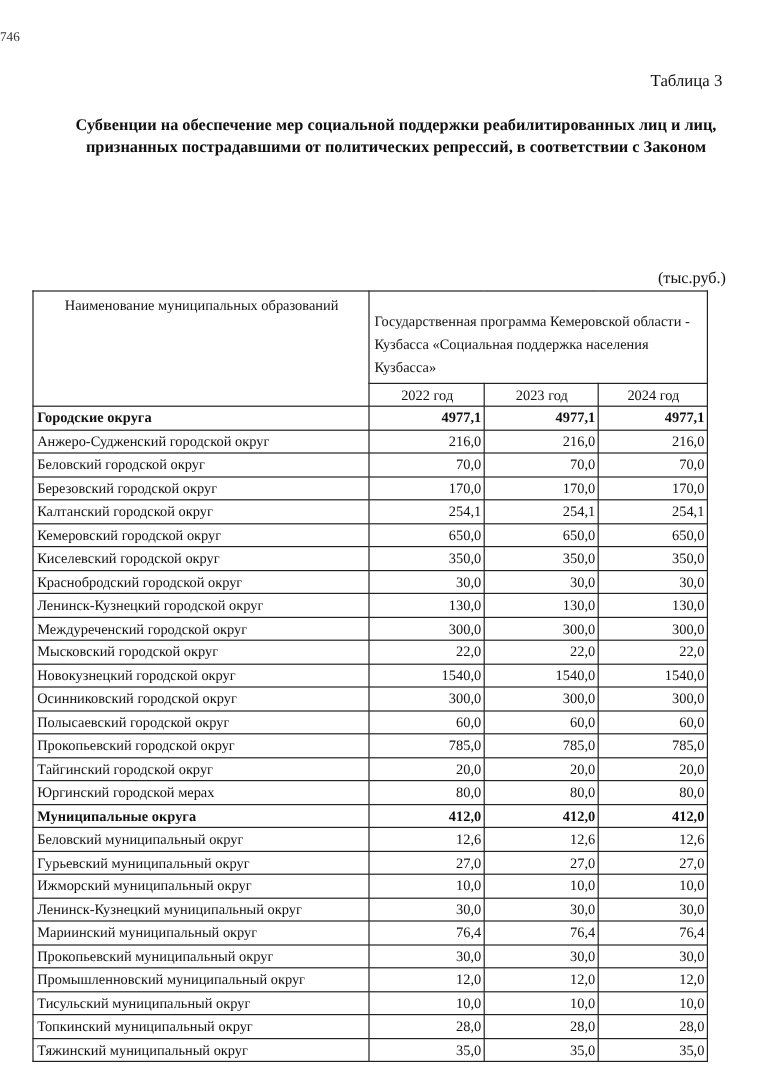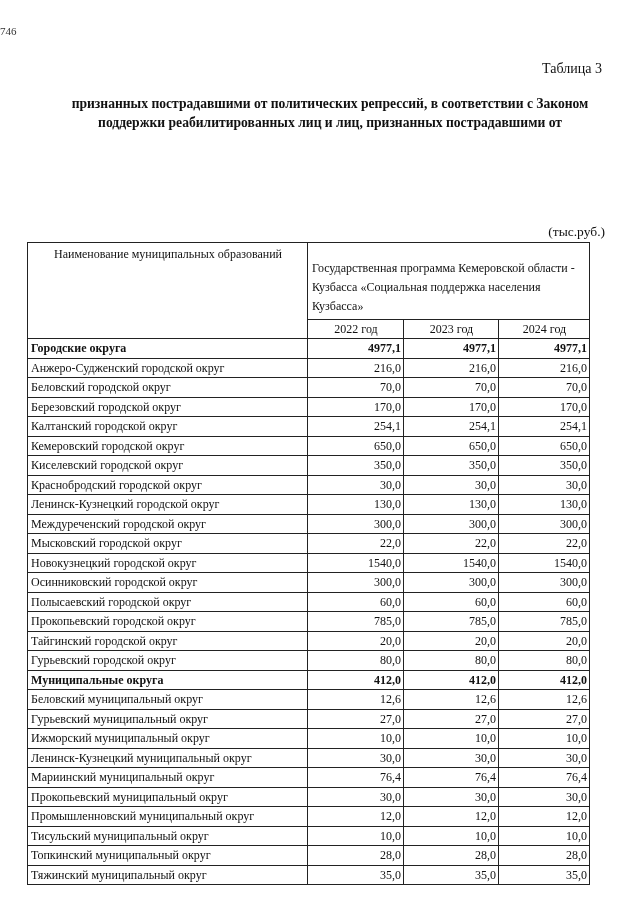--- a/index.html
+++ b/index.html
@@ -89,22 +89,22 @@
     tr.group-row td { font-weight: bold; }
   </style>
 </head>
 <body>
 
 <div class="page-number">746</div>
 
 <div class="table-label">Таблица 3</div>
 
 <div class="doc-title">
+  <span>Субвенции на обеспечение мер социальной поддержки реабилитированных лиц и лиц,</span>
   <span>признанных пострадавшими от политических репрессий, в соответствии с Законом</span>
-  <span>поддержки реабилитированных лиц и лиц, признанных пострадавшими от</span>
 </div>
 
 <div class="units">(тыс.руб.)</div>
 
 <table class="data-table">
   <colgroup>
     <col style="width:280px">
     <col style="width:96px">
     <col style="width:95px">
     <col style="width:91px">
@@ -211,21 +211,21 @@
         <td class="num">785,0</td>
         <td class="num">785,0</td>
       </tr>
       <tr class="data-row">
         <td>Тайгинский городской округ</td>
         <td class="num">20,0</td>
         <td class="num">20,0</td>
         <td class="num">20,0</td>
       </tr>
       <tr class="data-row">
-        <td>Гурьевский городской округ</td>
+        <td>Юргинский городской мерах</td>
         <td class="num">80,0</td>
         <td class="num">80,0</td>
         <td class="num">80,0</td>
       </tr>
       <tr class="group-row">
         <td>Муниципальные округа</td>
         <td class="num">412,0</td>
         <td class="num">412,0</td>
         <td class="num">412,0</td>
       </tr>

